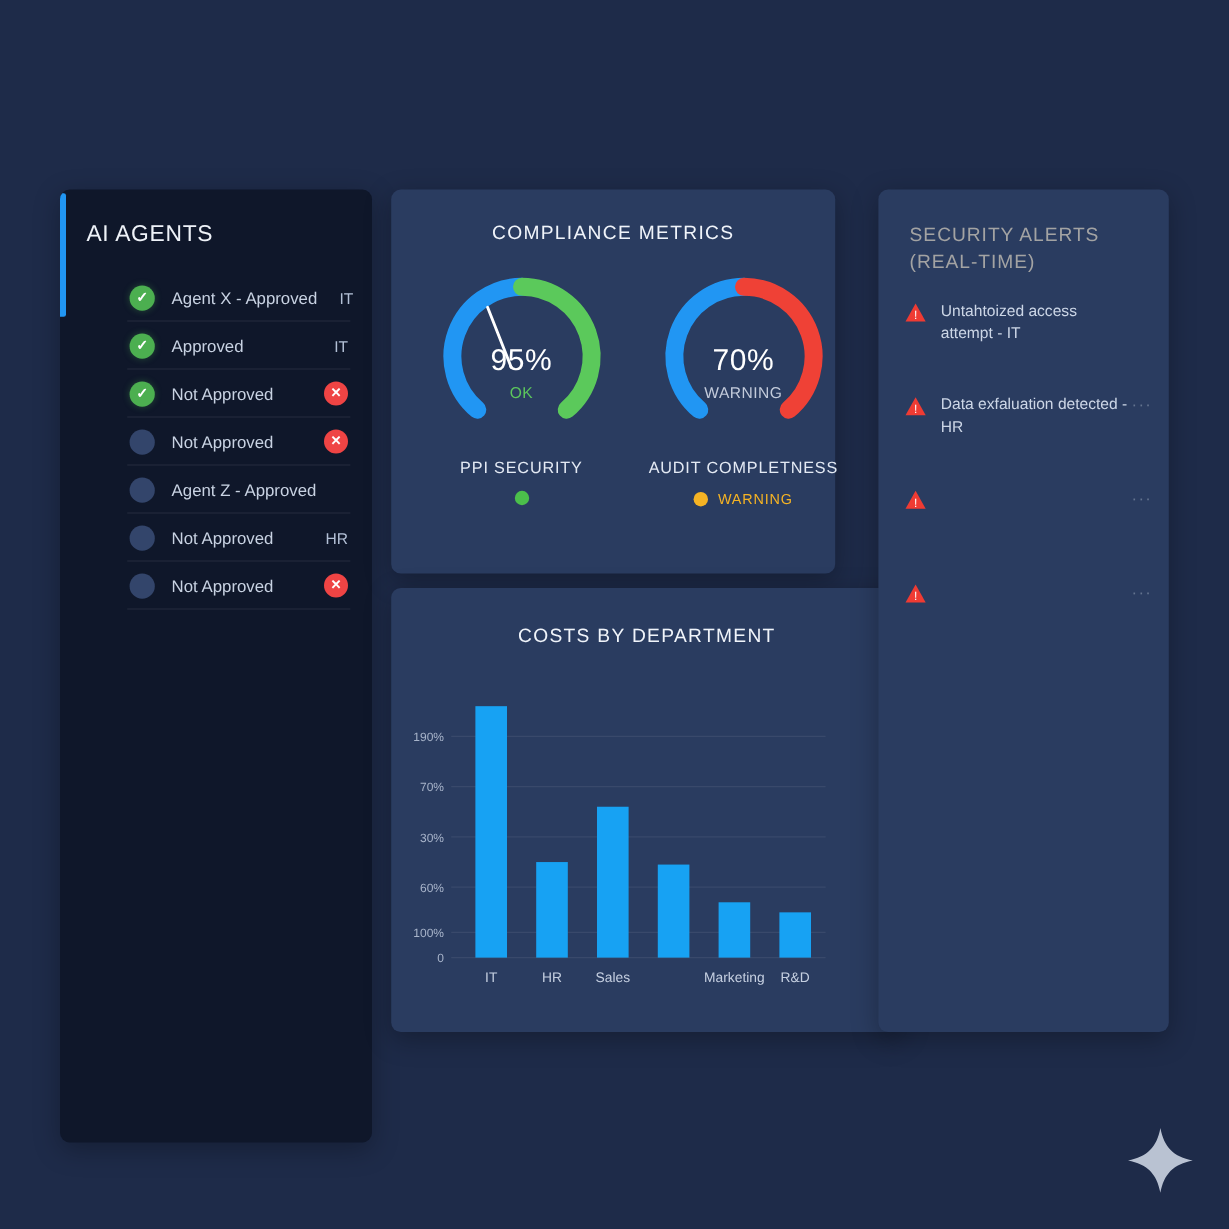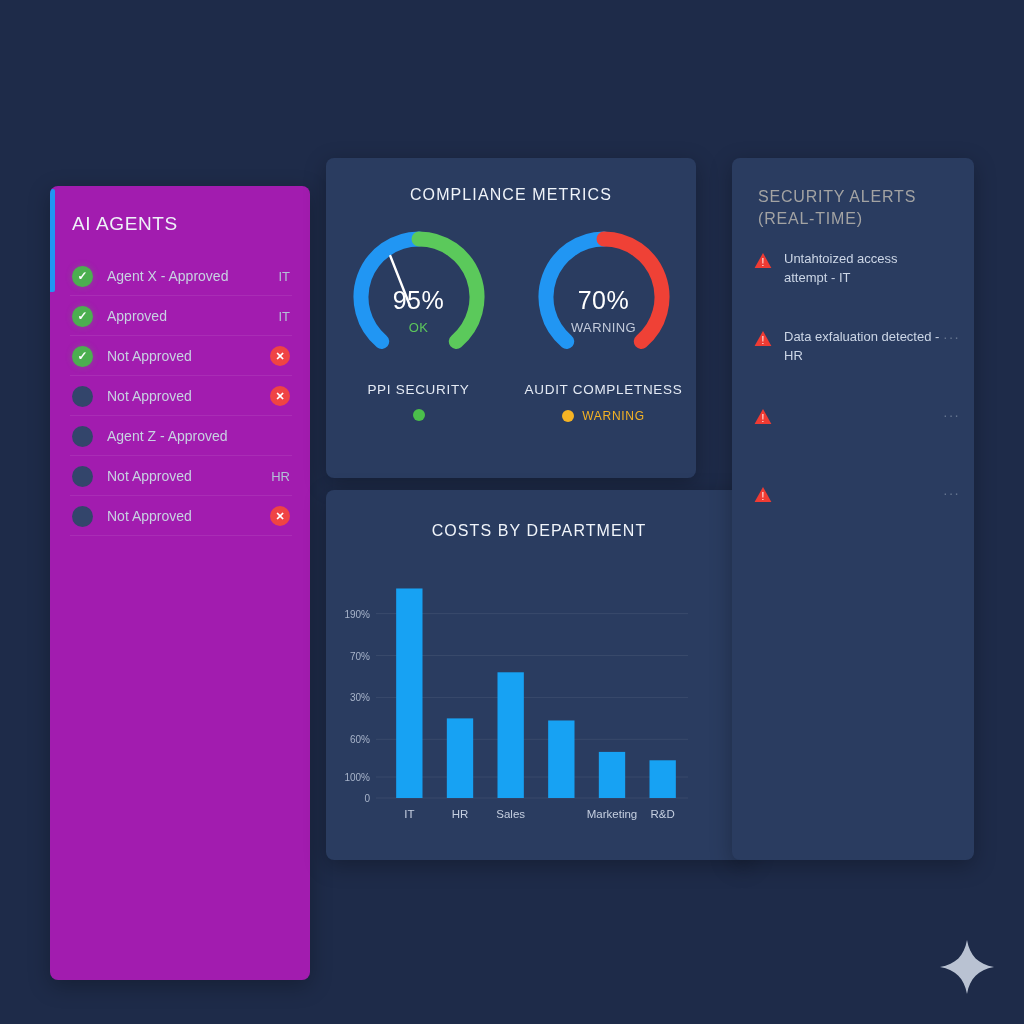--- a/index.html
+++ b/index.html
@@ -21,33 +21,32 @@
   .panel {
     position: absolute;
     background: #2a3c60;
     border-radius: 8px;
     box-shadow: 0 6px 22px rgba(0,0,0,0.28);
   }
 
   
   #sidebar {
     left: 50px; top: 158px; width: 260px; height: 794px;
-    background: #a21caf;
+    background: #0f172a;
     overflow: hidden;
-    margin-top: 28px;
   }
   #sidebar-accent {
     position: absolute; left: 0; top: 3px; width: 5px; height: 103px;
     background: #2196f3; border-radius: 0 2px 2px 0;
   }
   #sidebar-title {
     position: absolute; left: 22px; top: 27px;
     font-size: 19px; color: #eef2f8; letter-spacing: 0.6px; font-weight: 400;
   }
-  #agent-list { position: absolute; left: 0; top: 70px; width: 100%; }
+  #agent-list { position: absolute; left: 0; top: 70px; width: 100%; padding-left: 36px; }
   .agent-row {
     position: relative;
     height: 40px;
     display: flex; align-items: center;
     padding: 0 20px 0 22px;
   }
   .agent-row .sep {
     position: absolute; left: 20px; right: 18px; bottom: 0;
     height: 1px; background: rgba(255,255,255,0.08);
   }
@@ -77,21 +76,21 @@
     color: #fff; font-size: 11px; font-weight: bold; line-height: 1;
   }
 
   
   #compliance { left: 326px; top: 158px; width: 370px; height: 320px; }
   .panel-title {
     position: absolute; left: 0; right: 0; top: 28px;
     text-align: center;
     font-size: 16px; letter-spacing: 1.1px; color: #f0f4fa;
   }
-  .gauges { position: absolute; left: 0; top: 64px; width: 100%; display: flex; justify-content: space-between; }
+  .gauges { position: absolute; left: 16px; top: 64px; width: 100%; display: flex; justify-content: space-between; }
   .gauge-wrap { flex: 1; display: flex; flex-direction: column; align-items: center; }
   .gauge { position: relative; width: 150px; height: 150px; }
   .gauge svg { position: absolute; left: 0; top: 0; }
   .gauge-value {
     position: absolute; left: 0; right: 0; top: 64px;
     text-align: center; font-size: 25px; color: #ffffff; letter-spacing: 0.5px;
   }
   .gauge-status {
     position: absolute; left: 0; right: 0; top: 98px;
     text-align: center; font-size: 13px; letter-spacing: 0.4px;

